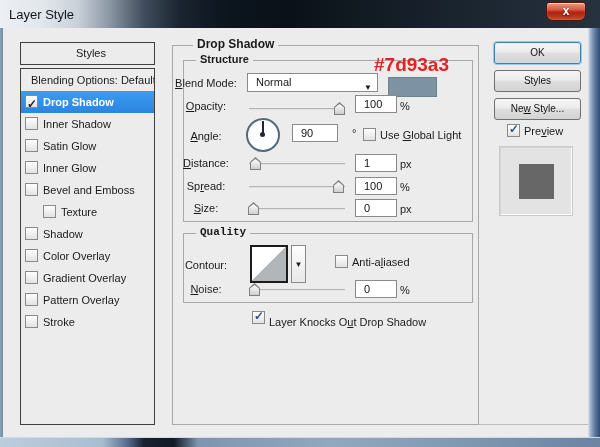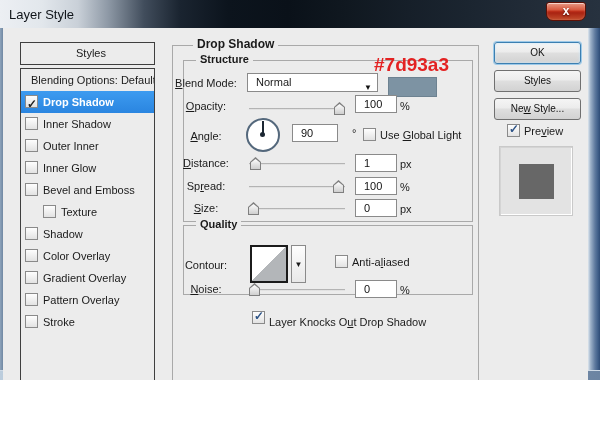--- a/index.html
+++ b/index.html
@@ -1,19 +1,19 @@
 <!DOCTYPE html>
 <html><head>
 <meta charset="utf-8">
 <style>
   * { margin:0; padding:0; box-sizing:border-box; }
   html,body { width:600px; height:447px; }
   body { font-family:"Liberation Sans", sans-serif; font-size:11px; color:#1a1a1a; }
 
-  .window { position:relative; width:600px; height:380px; overflow:hidden; background:#7d94ad; }
+  .window { position:relative; width:600px; height:447px; overflow:hidden; background:#7d94ad; }
 
   
   .titlebar { position:absolute; left:0; top:0; width:600px; height:28px;
     background:linear-gradient(90deg,#eceff3 0%,#e2e7ec 7%,#c9d0d8 13%,#8e99a6 18%,#414d5c 24%,
       #1a2430 30%,#0c141d 38%,#0a1119 48%,#101820 58%,#161f29 68%,#1b2530 78%,#212b37 88%,#27323f 100%); }
   .title-text { position:absolute; left:9px; top:7px; font-size:13px; color:#10151a; }
   .close-btn { position:absolute; top:2px; right:14px; width:40px; height:19px;
     border:1px solid #5e1005; border-radius:3px 3px 7px 7px;
     background:linear-gradient(#e89a85 0%,#d7593f 40%,#bc2f1a 50%,#a92312 58%,#c34e2c 100%);
     box-shadow:inset 0 1px 0 rgba(255,255,255,.55), inset 0 0 2px rgba(255,255,255,.3);
@@ -50,21 +50,21 @@
     font-size:12px; font-weight:bold; color:#2e5487; }
   .sb-item .cb.checked::after { color:#222; }
 
   
   .group { position:absolute; border:1px solid #a9a9a9; }
   .legend { position:absolute; top:-8px; left:12px; background:#ececec; padding:0 4px;
     font-weight:bold; font-size:11px; }
   .central { left:169px; top:17px; width:307px; height:380px; }
   .central > .legend { left:20px; top:-9px; font-size:12px; }
   .structure { left:180px; top:32px; width:290px; height:162px; }
-  .quality   { left:180px; top:197px; width:290px; height:70px; }
+  .quality   { left:180px; top:205px; width:290px; height:70px;font-family:Liberation Mono, monospace; }
 
   .row-label { position:absolute; left:168px; width:70px; text-align:center; line-height:14px; }
   .u { text-decoration:underline; }
   .unit { position:absolute; left:397px; line-height:14px; }
 
   .ps-input { position:absolute; width:42px; height:18px; border:1px solid #8a8a8a;
     background:#fff; font-family:"Liberation Sans",sans-serif; font-size:11px;
     padding-left:8px; color:#111; }
 
   .dropdown { position:absolute; left:244px; top:45px; width:131px; height:19px;
@@ -128,21 +128,21 @@
 
   <div class="client">
 
     <div class="styles-header static">
       <span>Styles</span>
     </div>
     <div class="styles-list">
         <div class="sb-item no-cb"><span class="sb-label">Blending Options: Default</span></div>
         <div class="sb-item selected"><span class="cb checked"></span><span class="sb-label">Drop Shadow</span></div>
         <div class="sb-item"><span class="cb"></span><span class="sb-label">Inner Shadow</span></div>
-        <div class="sb-item"><span class="cb"></span><span class="sb-label">Outer Inner</span></div>
+        <div class="sb-item"><span class="cb"></span><span class="sb-label">Satin Glow</span></div>
         <div class="sb-item"><span class="cb"></span><span class="sb-label">Inner Glow</span></div>
         <div class="sb-item"><span class="cb"></span><span class="sb-label">Bevel and Emboss</span></div>
         <div class="sb-item indent"><span class="cb"></span><span class="sb-label">Texture</span></div>
         <div class="sb-item"><span class="cb"></span><span class="sb-label">Shadow</span></div>
         <div class="sb-item"><span class="cb"></span><span class="sb-label">Color Overlay</span></div>
         <div class="sb-item"><span class="cb"></span><span class="sb-label">Gradient Overlay</span></div>
         <div class="sb-item"><span class="cb"></span><span class="sb-label">Pattern Overlay</span></div>
         <div class="sb-item"><span class="cb"></span><span class="sb-label">Stroke</span></div>
       </div>
 

